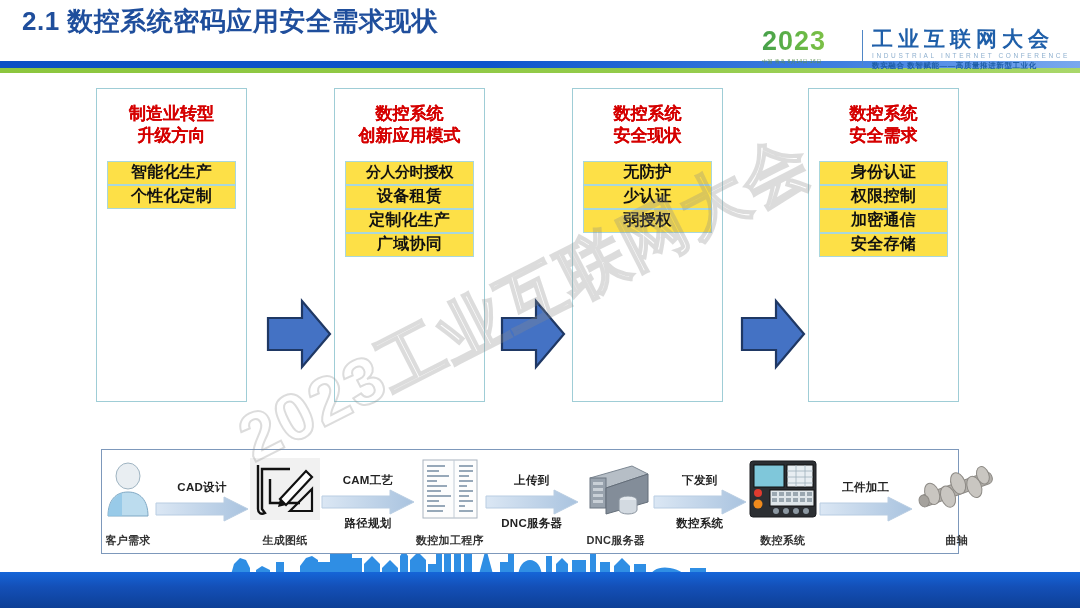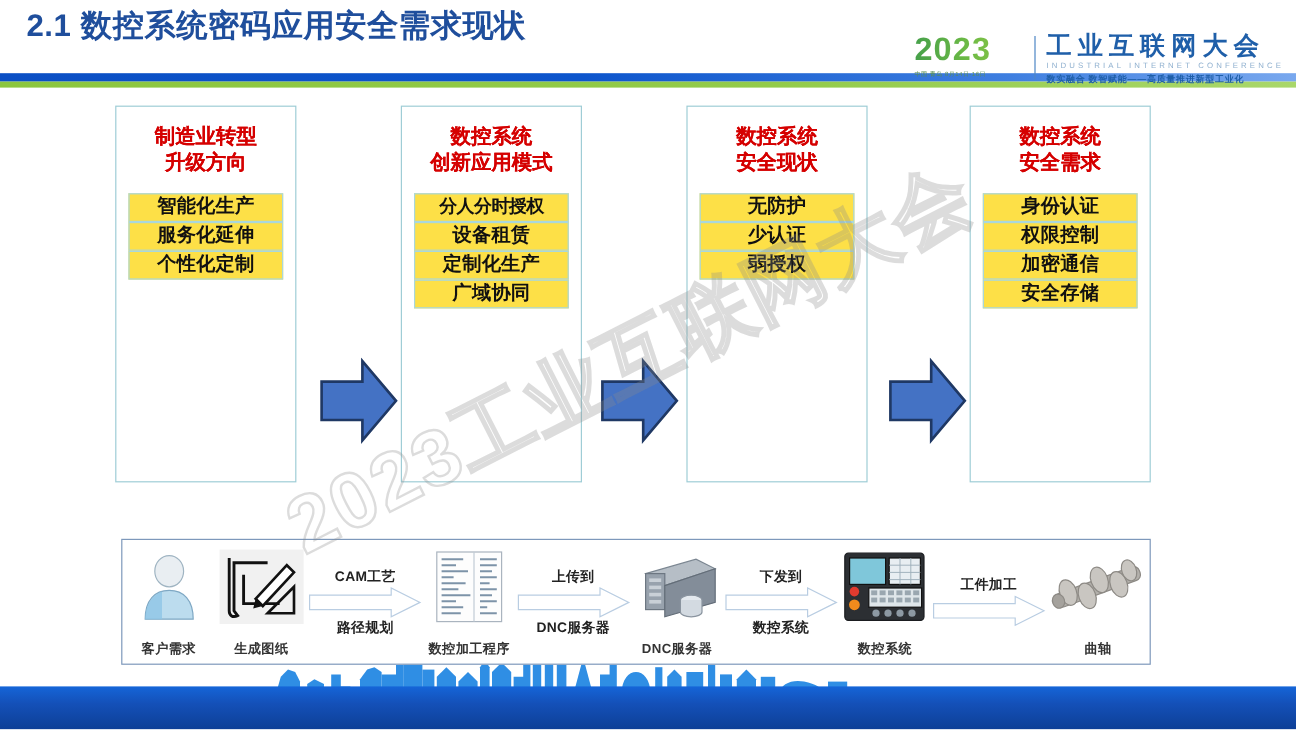--- a/index.html
+++ b/index.html
@@ -136,21 +136,20 @@
       <div class="logo-tag">数实融合 数智赋能——高质量推进新型工业化</div>
     </div>
   </div>
 
   <div class="columns">
 
     <div class="panel p1">
       <div class="panel-title">制造业转型
 升级方向</div>
       <div class="item">智能化生产</div>
-      <div class="item">服务化延伸</div>
       <div class="item">个性化定制</div>
     </div>
 
     <div class="panel p2">
       <div class="panel-title">数控系统
 创新应用模式</div>
       <div class="item tight">分人分时授权</div>
       <div class="item">设备租赁</div>
       <div class="item">定制化生产</div>
       <div class="item">广域协同</div>
@@ -198,20 +197,33 @@
       <div class="art">
         <svg width="52" height="58" viewBox="0 0 52 58">
           <ellipse cx="26" cy="16" rx="12" ry="13" fill="#e9eef2" stroke="#9fb4c2" stroke-width="1"></ellipse>
           <path d="M6 56 C6 40 14 32 26 32 C38 32 46 40 46 56 Z" fill="#bcdcee" stroke="#7fa8c4" stroke-width="1"></path>
           <path d="M6 56 C6 44 12 36 20 33 L20 56 Z" fill="#8fc6e6" opacity=".8"></path>
         </svg>
       </div>
       <div class="cap">客户需求</div>
     </div>
 
+    <div class="step single">
+      <div class="lbl-top">CAD设计</div>
+      <svg width="96" height="26" viewBox="0 0 96 26">
+        <defs>
+            <linearGradient id="ag1" x1="0" x2="1">
+              <stop offset="0" stop-color="#dbe7f4"></stop>
+              <stop offset="1" stop-color="#a9c3df"></stop>
+            </linearGradient>
+          </defs>
+        <polygon points="2,7 70,7 70,1 94,13 70,25 70,19 2,19" fill="url(#ag1)" stroke="#b9cde2" stroke-width="1"></polygon>
+      </svg>
+      <div class="lbl-bot"></div>
+    </div>
 
     <div class="node">
       <div class="art gray-block">
         <svg width="70" height="60" viewBox="0 0 70 60">
           <path d="M8 6 L8 50 C8 54 11 56 15 54 L12 50 L12 10 L40 10" fill="none" stroke="#111" stroke-width="2.4"></path>
           <path d="M20 20 L20 44 L50 44" fill="none" stroke="#111" stroke-width="2.4"></path>
           <path d="M30 40 L56 12 L62 18 L36 46 Z" fill="#fff" stroke="#111" stroke-width="2.2"></path>
           <path d="M30 40 L36 46 L28 48 Z" fill="#111"></path>
           <path d="M40 52 L62 30 L62 52 Z" fill="none" stroke="#111" stroke-width="2.2"></path>
         </svg>

